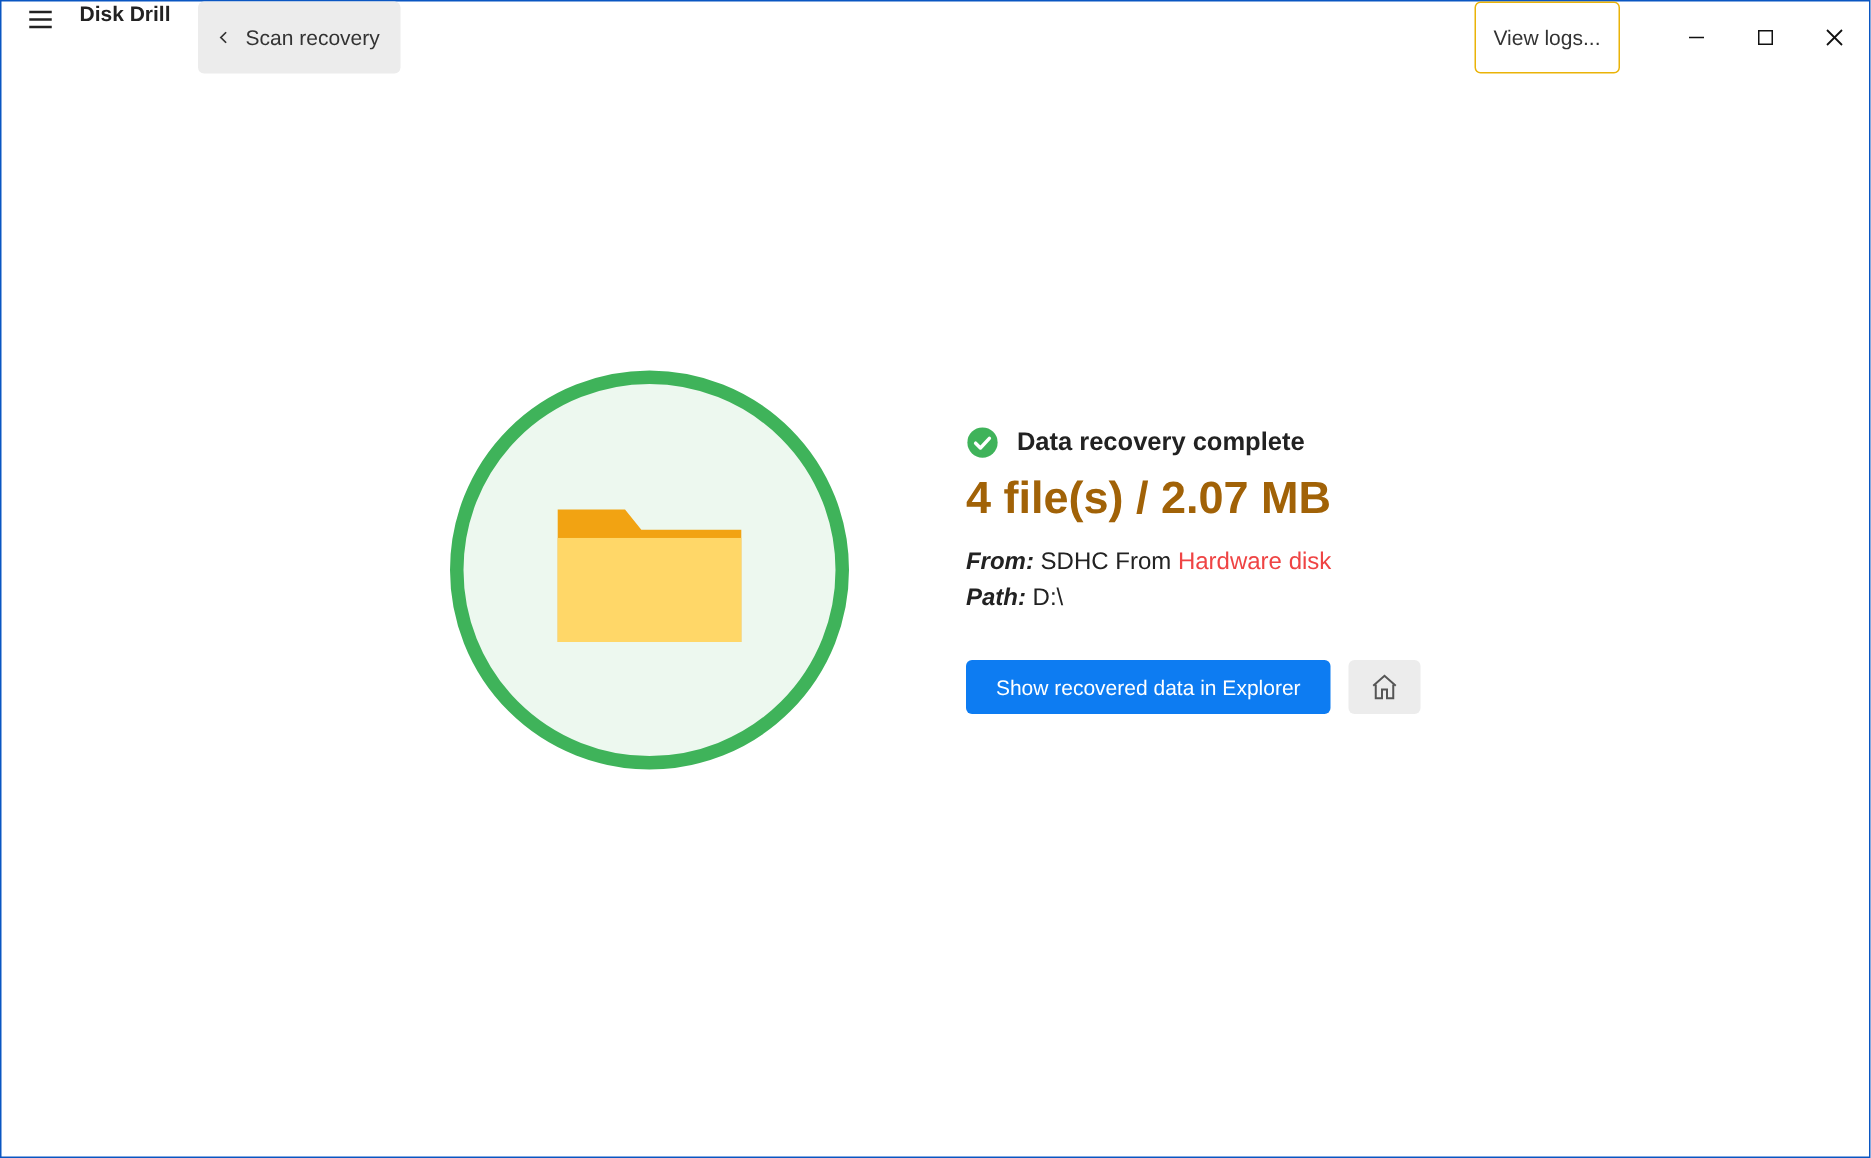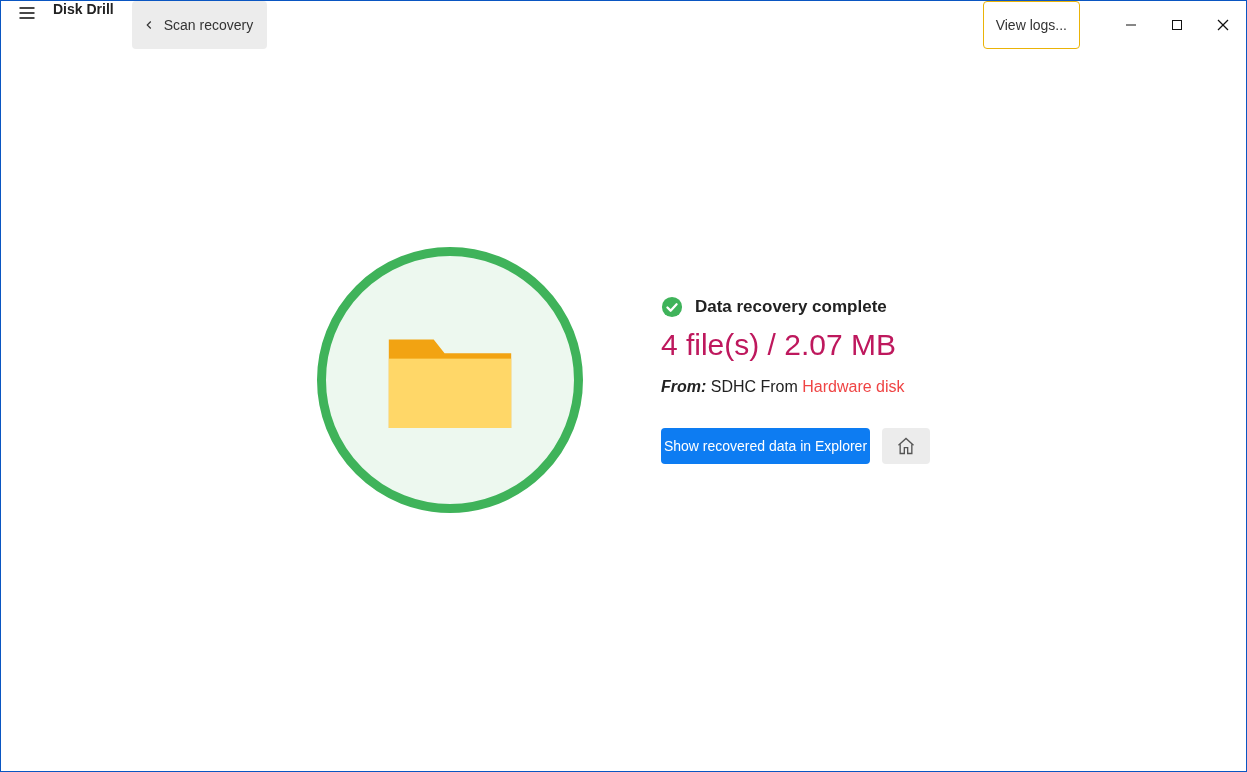--- a/index.html
+++ b/index.html
@@ -98,42 +98,42 @@
     gap: 12px;
     margin-bottom: 10px;
   }
   .status-text {
     font-size: 17px;
     font-weight: 600;
     color: #222;
   }
   .summary {
     font-size: 30px;
-    font-weight: 400;
-    color: #be185d;
+    font-weight: 700;
+    color: #a16207;
     margin-bottom: 16px;
   }
   .meta-line {
     font-size: 16px;
     color: #222;
     margin-bottom: 6px;
   }
   .meta-label { font-weight: 600; font-style: italic; }
   .meta-muted { color: #ef4444; }
   .action-row {
     margin-top: 26px;
     display: flex;
     gap: 12px;
   }
   .btn-primary {
     background: #0d7cf2;
     color: #fff;
     border: none;
     border-radius: 4px;
-    padding: 10px 3px;
+    padding: 10px 20px;
     font-size: 14px;
     cursor: pointer;
   }
   .btn-home {
     background: #ececec;
     border: none;
     border-radius: 4px;
     width: 48px;
     display: flex;
     align-items: center;
@@ -197,20 +197,24 @@
           <circle cx="12" cy="12" r="11" fill="#3fb35a"></circle>
           <polyline points="7 12.5 10.5 16 17 9" fill="none" stroke="#fff" stroke-width="2.5" stroke-linecap="round" stroke-linejoin="round"></polyline>
         </svg>
         <span class="status-text">Data recovery complete</span>
       </div>
       <div class="summary">4 file(s) / 2.07 MB</div>
       <div class="meta-line">
         <span class="meta-label">From:</span>
         <span>SDHC From</span>
         <span class="meta-muted">Hardware disk</span>
+      </div>
+      <div class="meta-line">
+        <span class="meta-label">Path:</span>
+        <span>D:\</span>
       </div>
       <div class="action-row">
         <button class="btn-primary">Show recovered data in Explorer</button>
         <button class="btn-home">
           <svg viewBox="0 0 24 24" width="20" height="20" stroke-width="1.6">
             <path d="M3 11 L12 3 L21 11"></path>
             <path d="M5 10 L5 21 L10 21 L10 14 L14 14 L14 21 L19 21 L19 10"></path>
           </svg>
         </button>
       </div>

